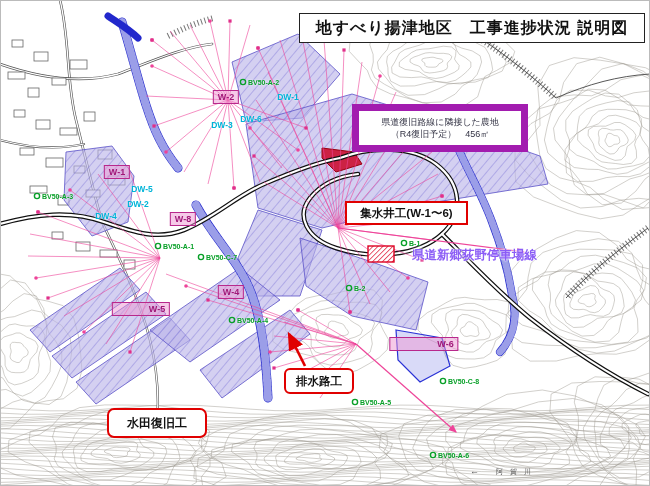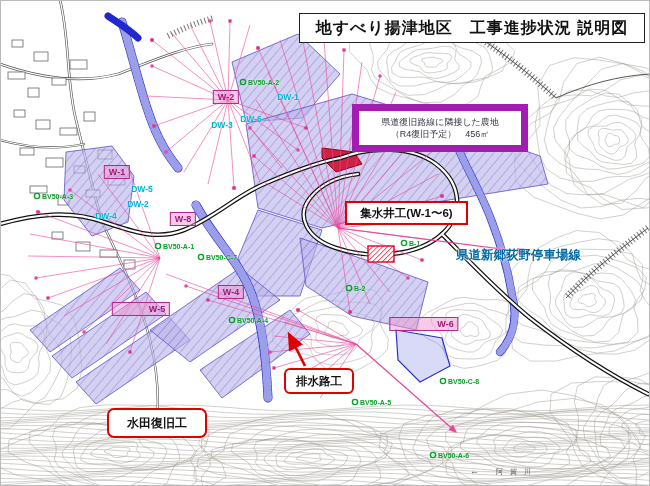--- a/index.html
+++ b/index.html
@@ -10,21 +10,21 @@
   .box{position:absolute;background:#fff;display:flex;align-items:center;justify-content:center;
        color:#111;white-space:nowrap;}
   .title-box{left:299px;top:13px;width:344px;height:28px;border:1.6px solid #222;
              font-size:16px;font-weight:bold;letter-spacing:1px;}
   .note-box{left:352px;top:104px;width:162px;height:34px;border:7px solid #a21caf;
             font-size:9px;color:#334;flex-direction:column;line-height:12px;}
   .red-callout{border:2px solid #e00000;font-weight:bold;}
   .shusui-box{left:345px;top:161px;width:119px;height:20px;font-size:11.5px;margin-top:40px;}
   .haisui-box{left:284px;top:368px;width:66px;height:22px;font-size:11.5px;border-radius:6px;}
   .suiden-box{left:107px;top:408px;width:96px;height:26px;font-size:12px;border-radius:7px;}
-  .road-label{position:absolute;left:456px;top:247px;font-size:12.5px;font-weight:bold;color:#0369a1;
+  .road-label{position:absolute;left:412px;top:247px;font-size:12.5px;font-weight:bold;color:#8b5cf6;
               text-shadow:0 0 2px #fff,0 0 3px #fff;white-space:nowrap;}
   .well-label{position:absolute;transform:translate(-50%,-50%);background:rgba(238,150,210,.5);
               border:1.4px solid #b8288c;color:#a01878;font-size:9px;font-weight:bold;
               padding:1px 4px;line-height:10px;}
   .dw-label{position:absolute;transform:translate(-50%,-50%);color:#00b4d8;font-size:8.5px;
             font-weight:bold;text-shadow:0 0 2px #fff;padding-left:28px;}
   .bv-label{position:absolute;transform:translate(0,-50%);color:#08a028;font-size:7px;
             font-weight:bold;text-shadow:0 0 2px #fff;}
   .river-label{position:absolute;left:496px;top:467px;font-size:7px;color:#555;letter-spacing:7px;}
   .river-arrow{position:absolute;left:470px;top:466px;font-size:9px;color:#555;}
@@ -387,21 +387,21 @@
   <div class="box red-callout haisui-box">排水路工</div>
   <div class="box red-callout suiden-box">水田復旧工</div>
   <div class="river-arrow">←</div>
   <div class="river-label">阿賀川</div>
   <div id="markerHost">
         <div class="well-label" style="left: 117px; top: 172px;">W-1</div>
         <div class="well-label" style="left: 226px; top: 97px; text-align: right;">W-2</div>
         <div class="well-label" style="left: 183px; top: 219px;">W-8</div>
         <div class="well-label" style="left: 231px; top: 292px;">W-4</div>
         <div class="well-label" style="left: 141px; top: 309px; padding-left: 36px;">W-5</div>
-        <div class="well-label" style="left: 424px; top: 324px; padding-left: 47px;">W-6</div>
+        <div class="well-label" style="left: 424px; top: 344px; padding-left: 47px;">W-6</div>
         <div class="dw-label" style="left: 274px; top: 97px;">DW-1</div>
         <div class="dw-label" style="left: 124px; top: 157px; margin-top: 47px;">DW-2</div>
         <div class="dw-label" style="left: 208px; top: 125px;">DW-3</div>
         <div class="dw-label" style="left: 92px; top: 216px;">DW-4</div>
         <div class="dw-label" style="left: 128px; top: 189px;">DW-5</div>
         <div class="dw-label" style="left: 229px; top: 119px; margin-left: 8px;">DW-6</div>
         <div class="bv-label" style="left: 163px; top: 246px;">BV50-A-1</div>
         <div class="bv-label" style="left: 248px; top: 82px;">BV50-A-2</div>
         <div class="bv-label" style="left: 42px; top: 196px;">BV50-A-3</div>
         <div class="bv-label" style="left: 237px; top: 320px;">BV50-A-4</div>

